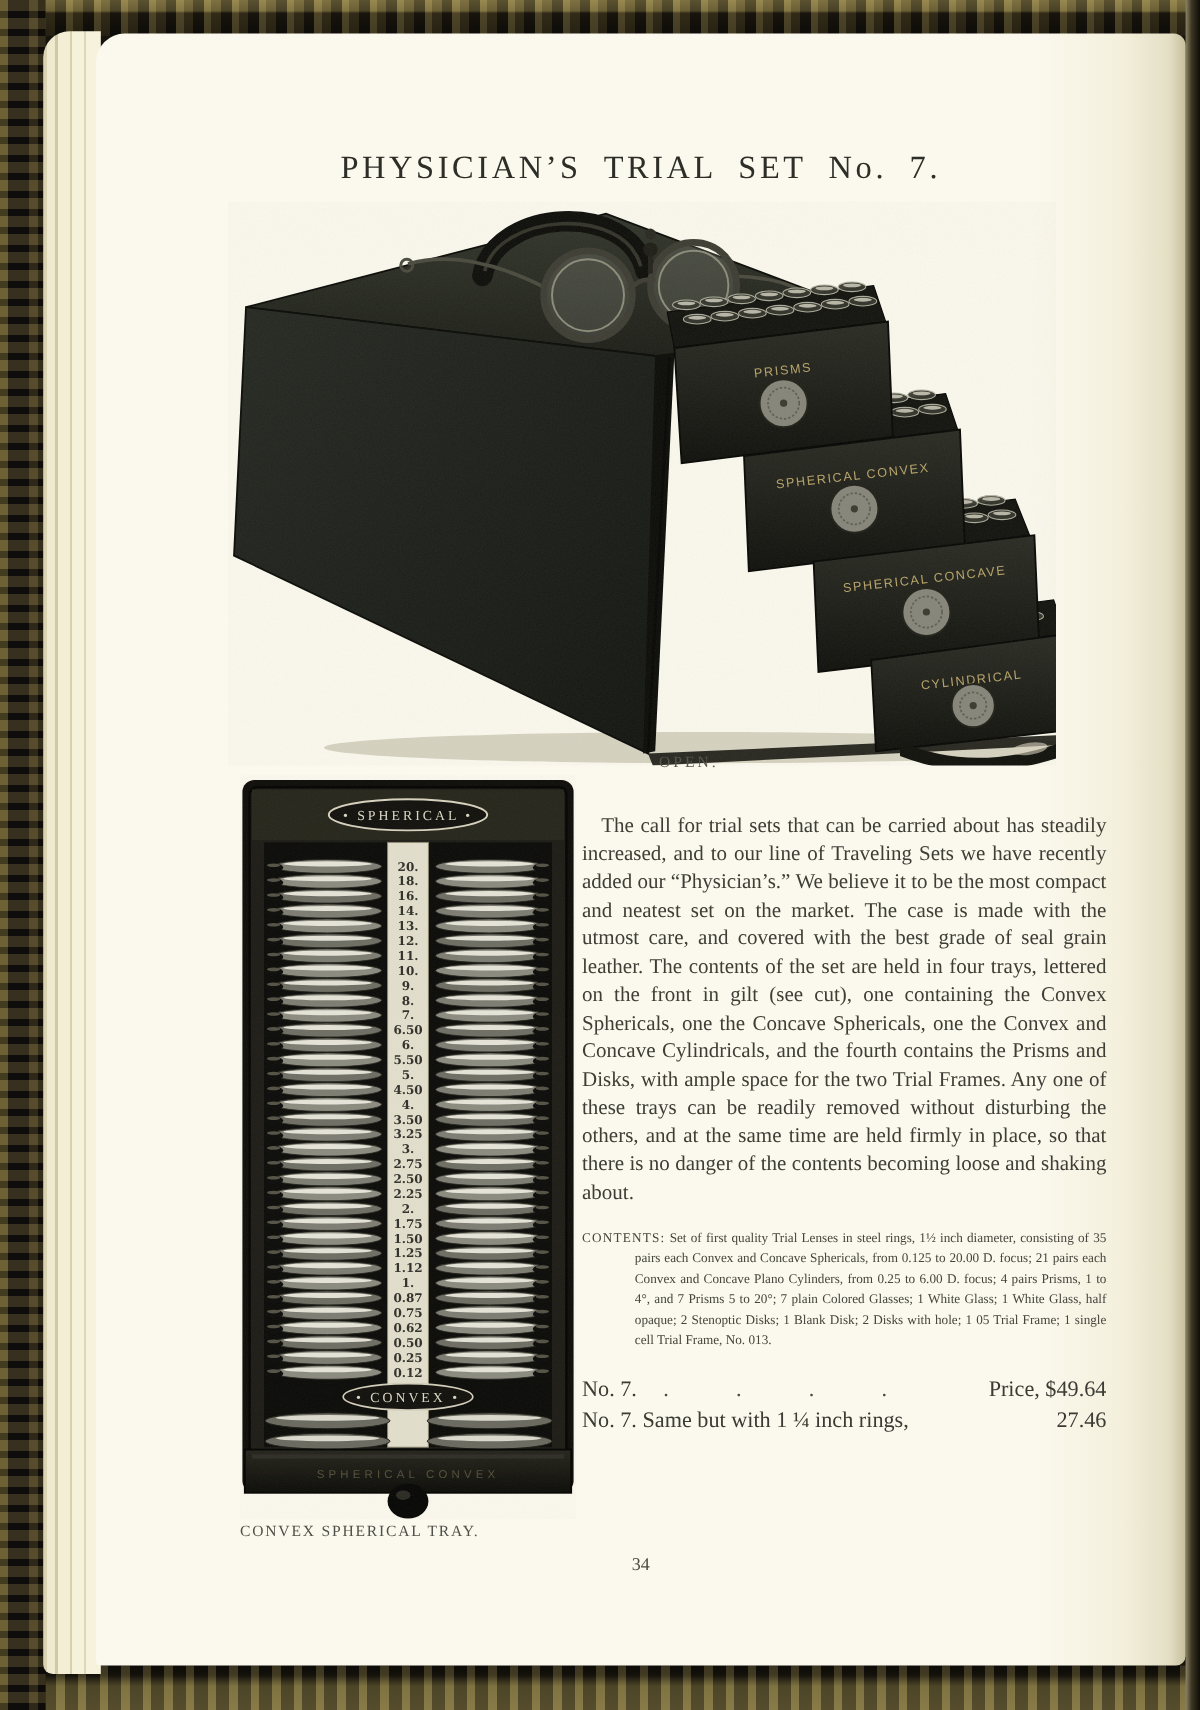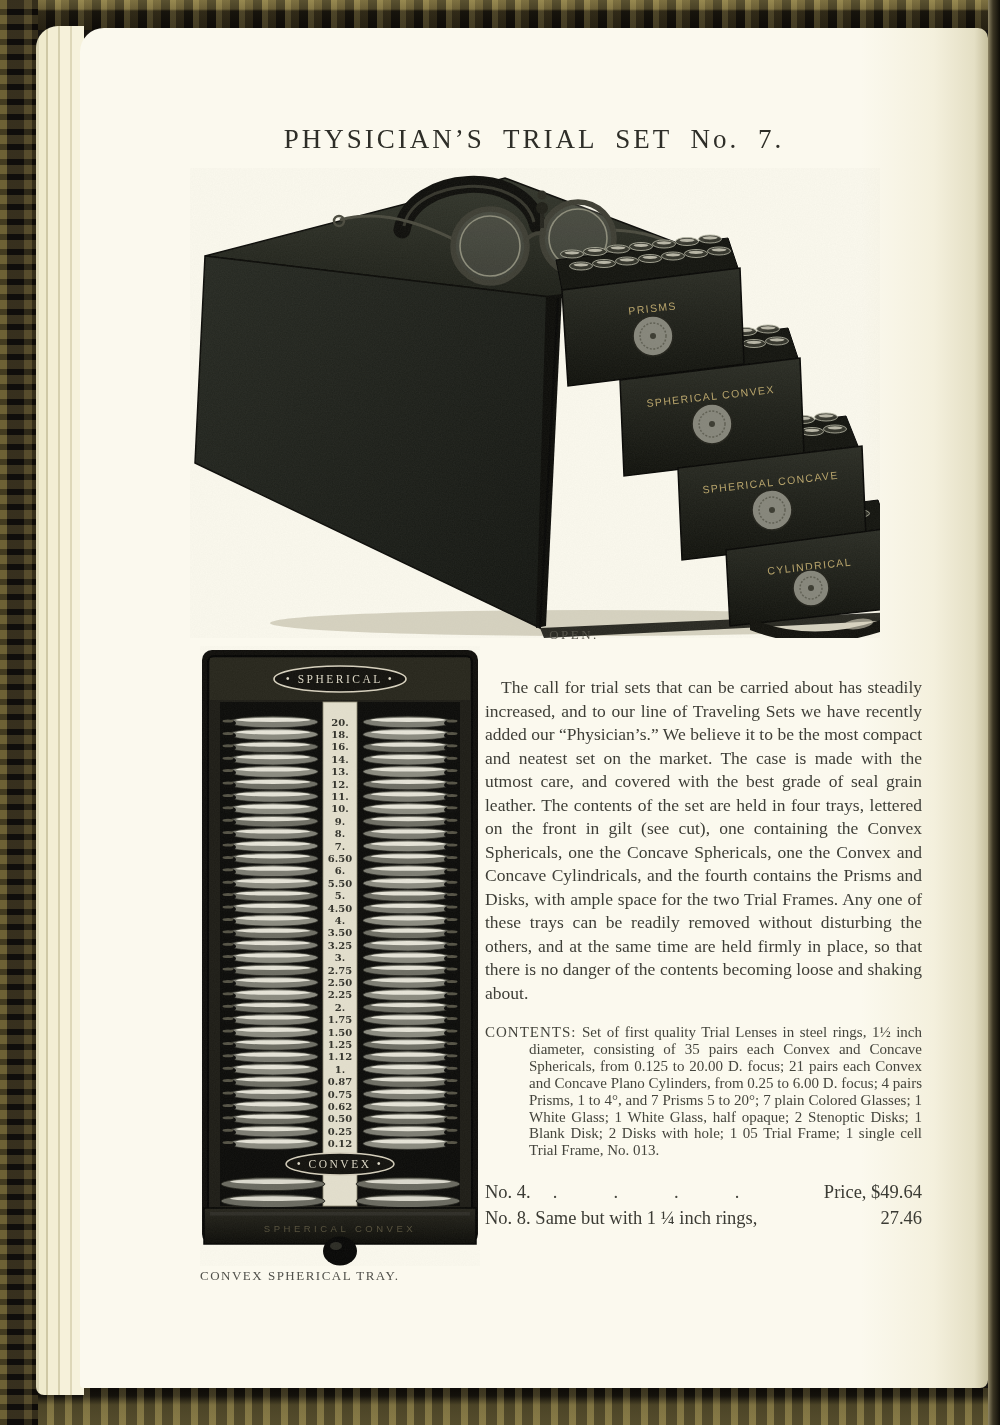--- a/index.html
+++ b/index.html
@@ -55,21 +55,21 @@
   .fig-tray{position:absolute;left:120px;top:618px;width:280px;height:620px;}
   .fig-tray-caption{
     position:absolute;top:1240px;left:120px;width:280px;text-align:left;
     font-size:13px;letter-spacing:1.5px;color:#50504a;
   }
   .text-col{position:absolute;left:405px;top:648px;width:437px;color:#3e3e37;}
   .lead-paragraph{
     margin:0;font-size:17.5px;line-height:23.5px;text-align:justify;text-indent:16px;
   }
   .contents{
-    margin-top:19px;font-size:15px;line-height:16.9px;text-align:justify;
+    margin-top:19px;font-size:11px;line-height:16.9px;text-align:justify;
     padding-left:44px;text-indent:-44px;color:#45453d;
   }
   .contents-label{letter-spacing:1px;}
   .price-block{margin-top:20px;font-size:18.5px;color:#3b3b34;}
   .price-row{display:flex;align-items:baseline;line-height:26px;}
   .dots{flex:1 1 auto;overflow:hidden;white-space:nowrap;letter-spacing:56px;padding-left:22px;color:#4a4a42;}
   .gap{flex:1 1 auto;}
   .page-num{
     position:absolute;top:1268px;left:0;width:100%;text-align:center;
     font-size:15px;color:#4c4c44;
@@ -682,25 +682,26 @@
   <div class="text-col">
     <p class="lead-paragraph">The call for trial sets that can be carried about has steadily increased, and to our line of Traveling Sets we have recently added our “Physician’s.” We believe it to be the most compact and neatest set on the market. The case is made with the utmost care, and covered with the best grade of seal grain leather. The contents of the set are held in four trays, lettered on the front in gilt (see cut), one containing the Convex Sphericals, one the Concave Sphericals, one the Convex and Concave Cylindricals, and the fourth contains the Prisms and Disks, with ample space for the two Trial Frames. Any one of these trays can be readily removed without disturbing the others, and at the same time are held firmly in place, so that there is no danger of the contents becoming loose and shaking about.</p>
 
     <div class="contents">
       <span class="contents-label">CONTENTS:</span>
       <span>Set of first quality Trial Lenses in steel rings, 1½ inch diameter, consisting of 35 pairs each Convex and Concave Sphericals, from 0.125 to 20.00 D. focus; 21 pairs each Convex and Concave Plano Cylinders, from 0.25 to 6.00 D. focus; 4 pairs Prisms, 1 to 4°, and 7 Prisms 5 to 20°; 7 plain Colored Glasses; 1 White Glass; 1 White Glass, half opaque; 2 Stenoptic Disks; 1 Blank Disk; 2 Disks with hole; 1 05 Trial Frame; 1 single cell Trial Frame, No. 013.</span>
     </div>
 
     <div class="price-block">
       <div class="price-row">
-        <span>No. 4.</span>
+        <span>No. 7.</span>
         <span class="dots">....</span>
         <span>Price, $49.64</span>
       </div>
       <div class="price-row">
-        <span>No. 8. Same but with 1 ¼ inch rings,</span>
+        <span>No. 7. Same but with 1 ¼ inch rings,</span>
         <span class="gap"></span>
         <span>27.46</span>
       </div>
     </div>
   </div>
 
+  <div class="page-num">34</div>
 </div>
 
 </body></html>

